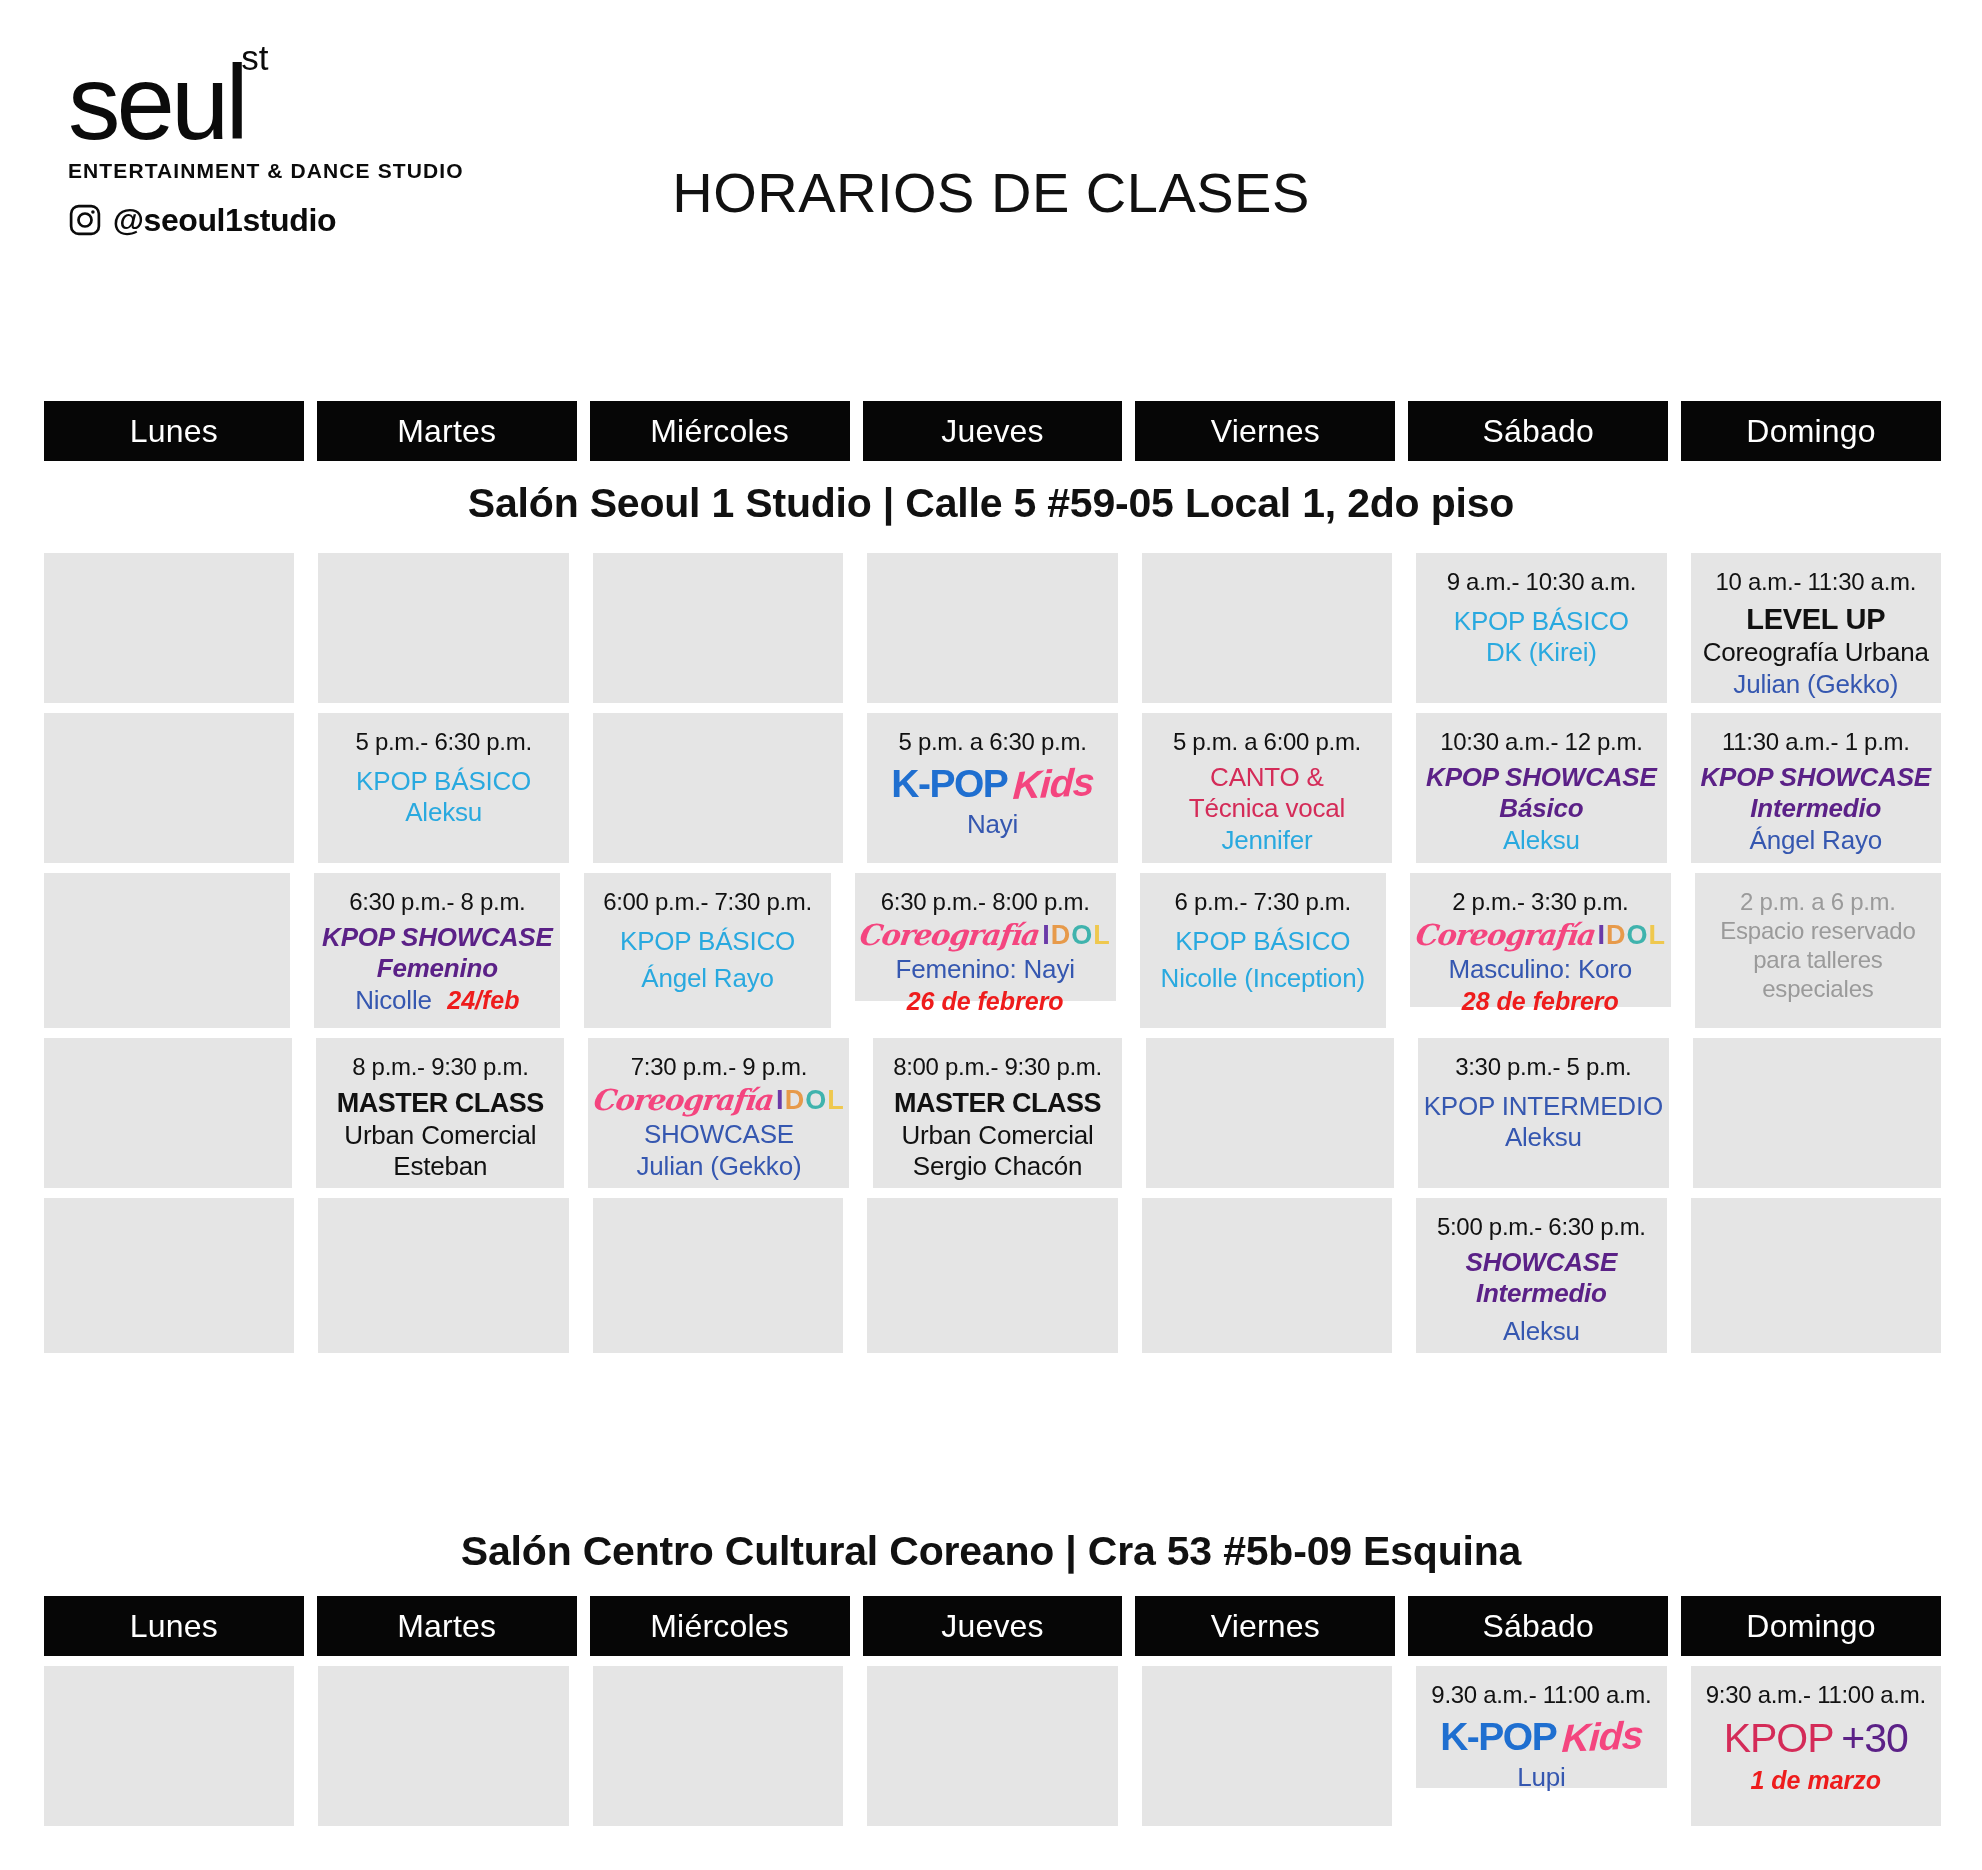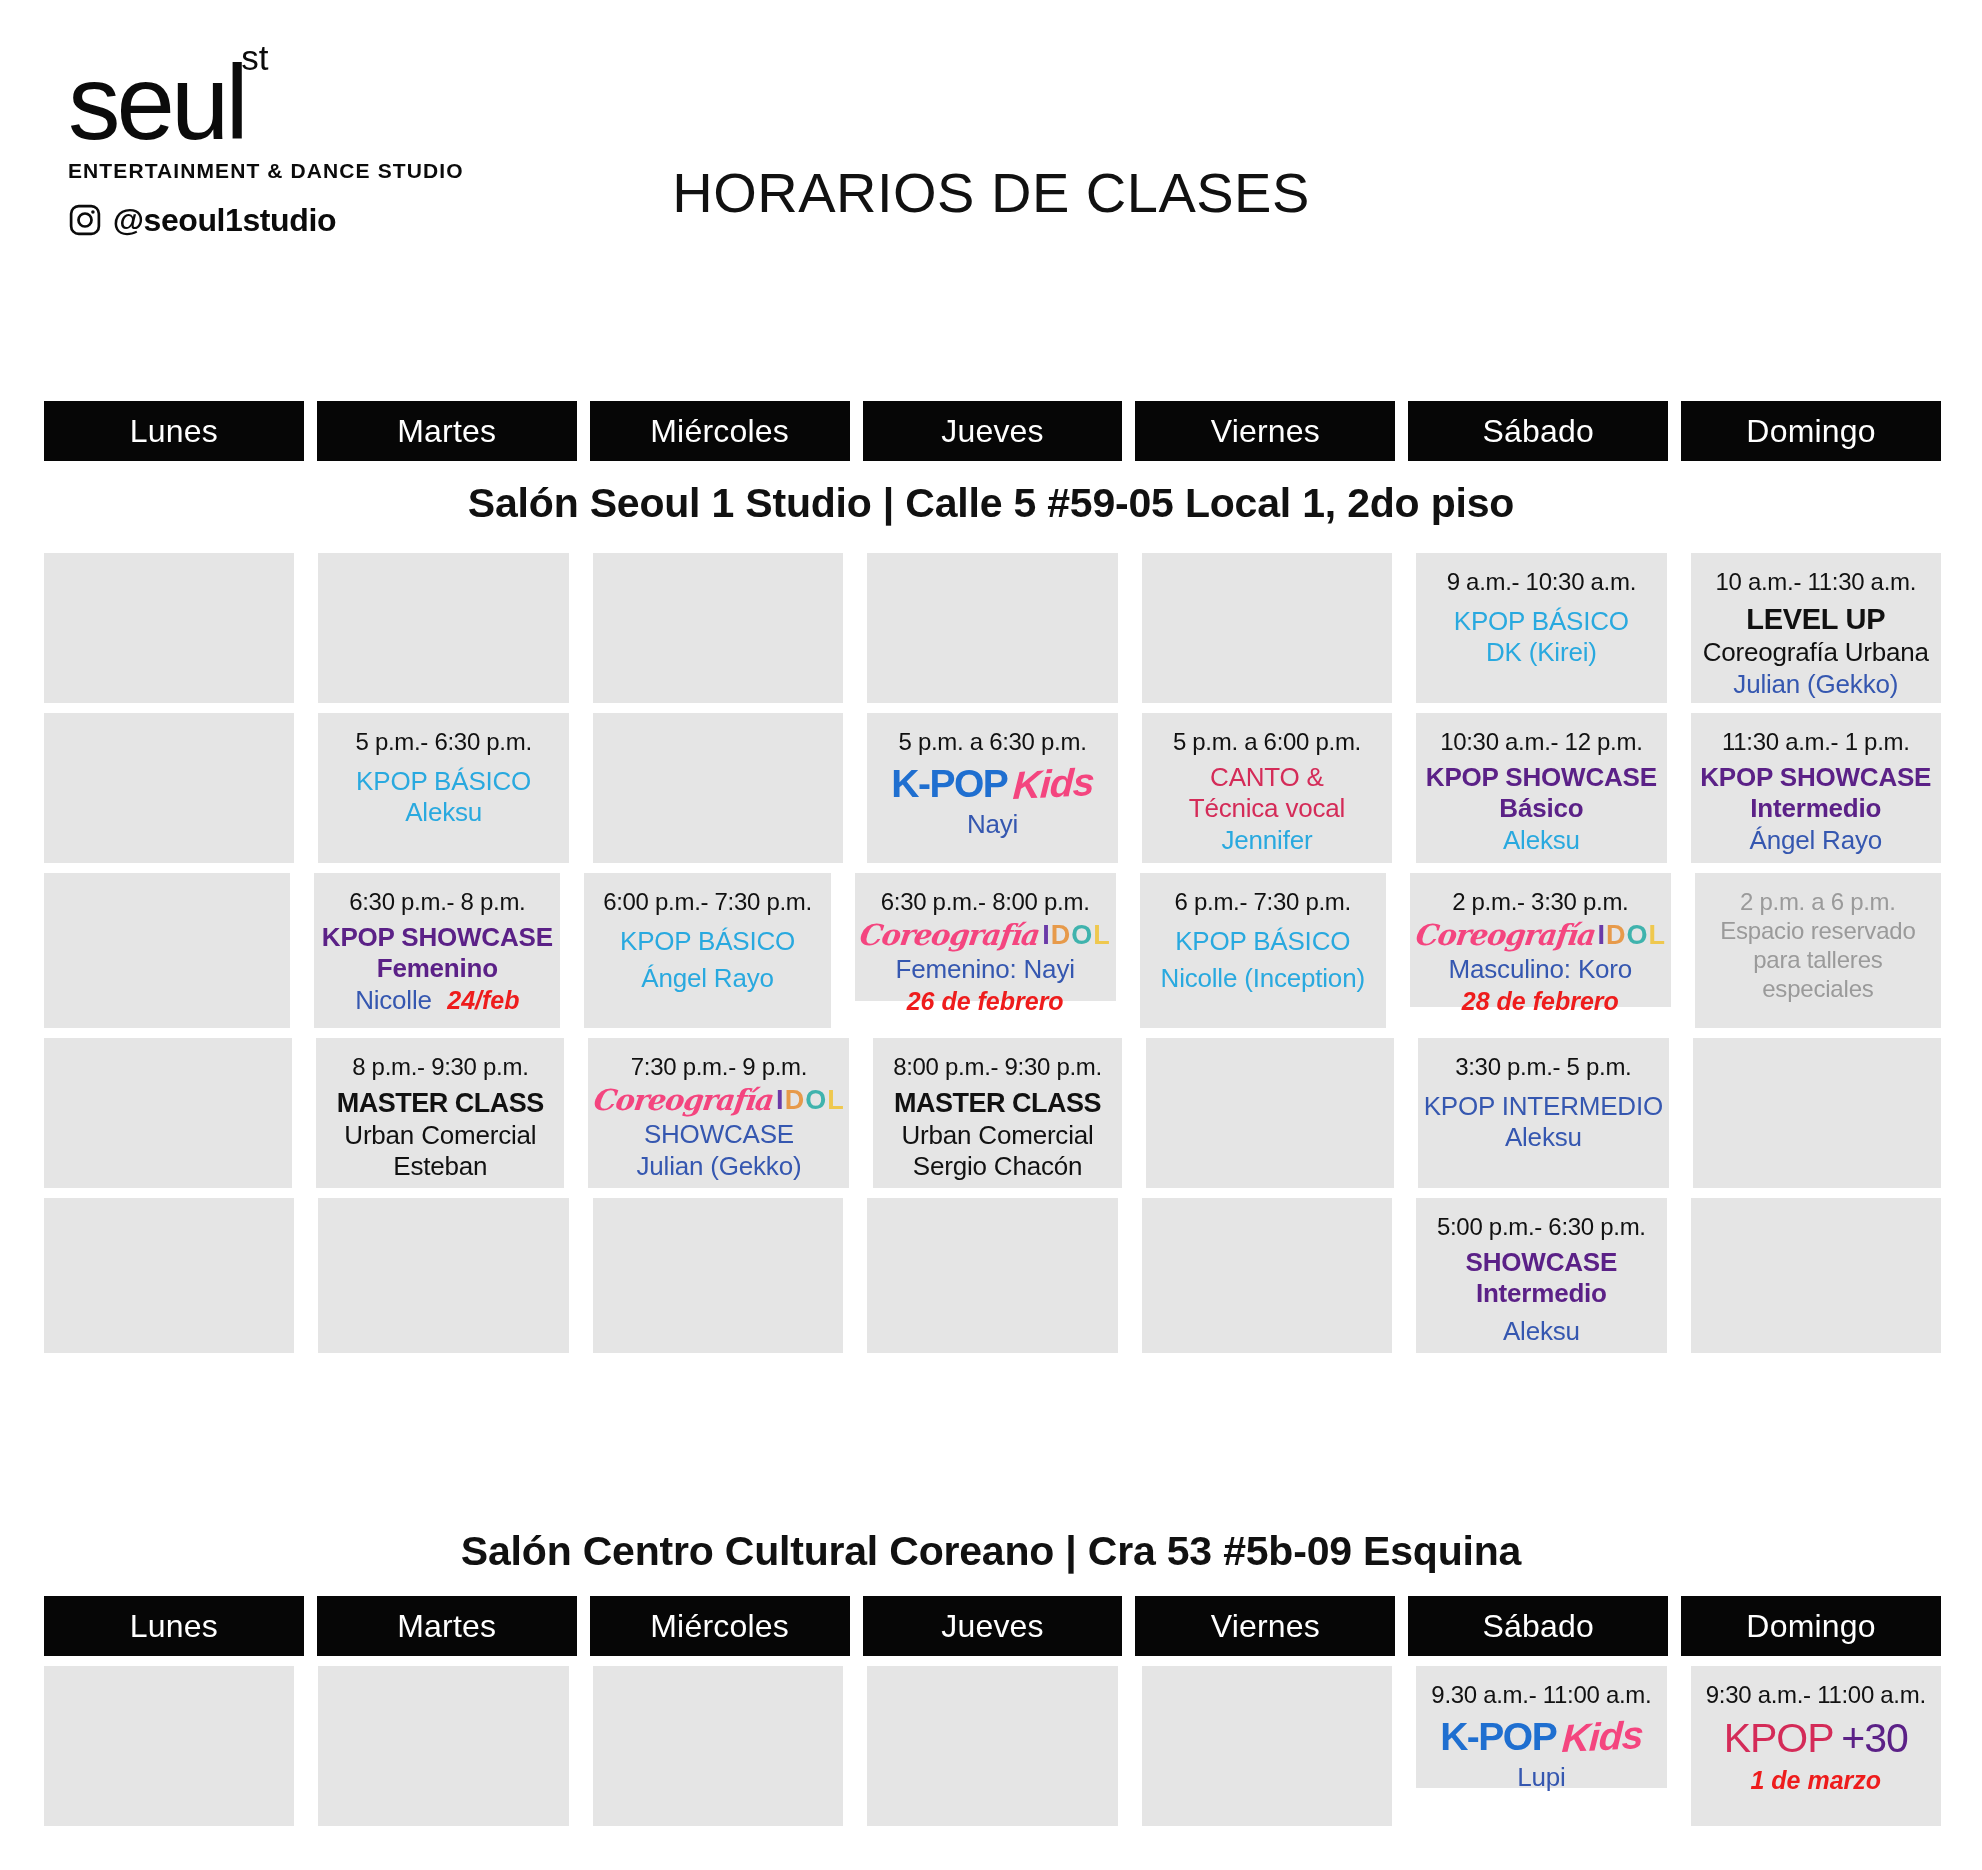--- a/index.html
+++ b/index.html
@@ -76,21 +76,21 @@
   .gap6{margin-top:5.8px;}
   .gap10{margin-top:9.7px;}
 
   
   .cy{color:#29a9df;}
   .blu{color:#3557b0;}
   .pur{color:#5b2187;}
   .crim{color:#d42b58;}
   .blk{color:#111;}
   .gry{color:#9a9a9a;}
-  .it{}
+  .it{font-style:italic;}
   .bd{font-weight:700;}
   .mcls{font-size:27px;font-weight:700;color:#111;letter-spacing:-0.5px;}
   .levelup{font-size:29px;font-weight:700;color:#111;letter-spacing:-0.3px;}
   .datered{font-size:25px;font-style:italic;font-weight:700;color:#ee1c1c;}
   .nm-inline{display:flex;gap:15.5px;align-items:baseline;justify-content:center;}
 
   
   .kpopkids{display:flex;align-items:center;justify-content:center;gap:5.8px;margin:3.9px 0 1.9px;}
   .kk-a{font-size:39px;font-weight:700;color:#1f6fd0;letter-spacing:-1.5px;}
   .kk-b{font-size:39px;font-weight:700;color:#f4457f;letter-spacing:-1px;

